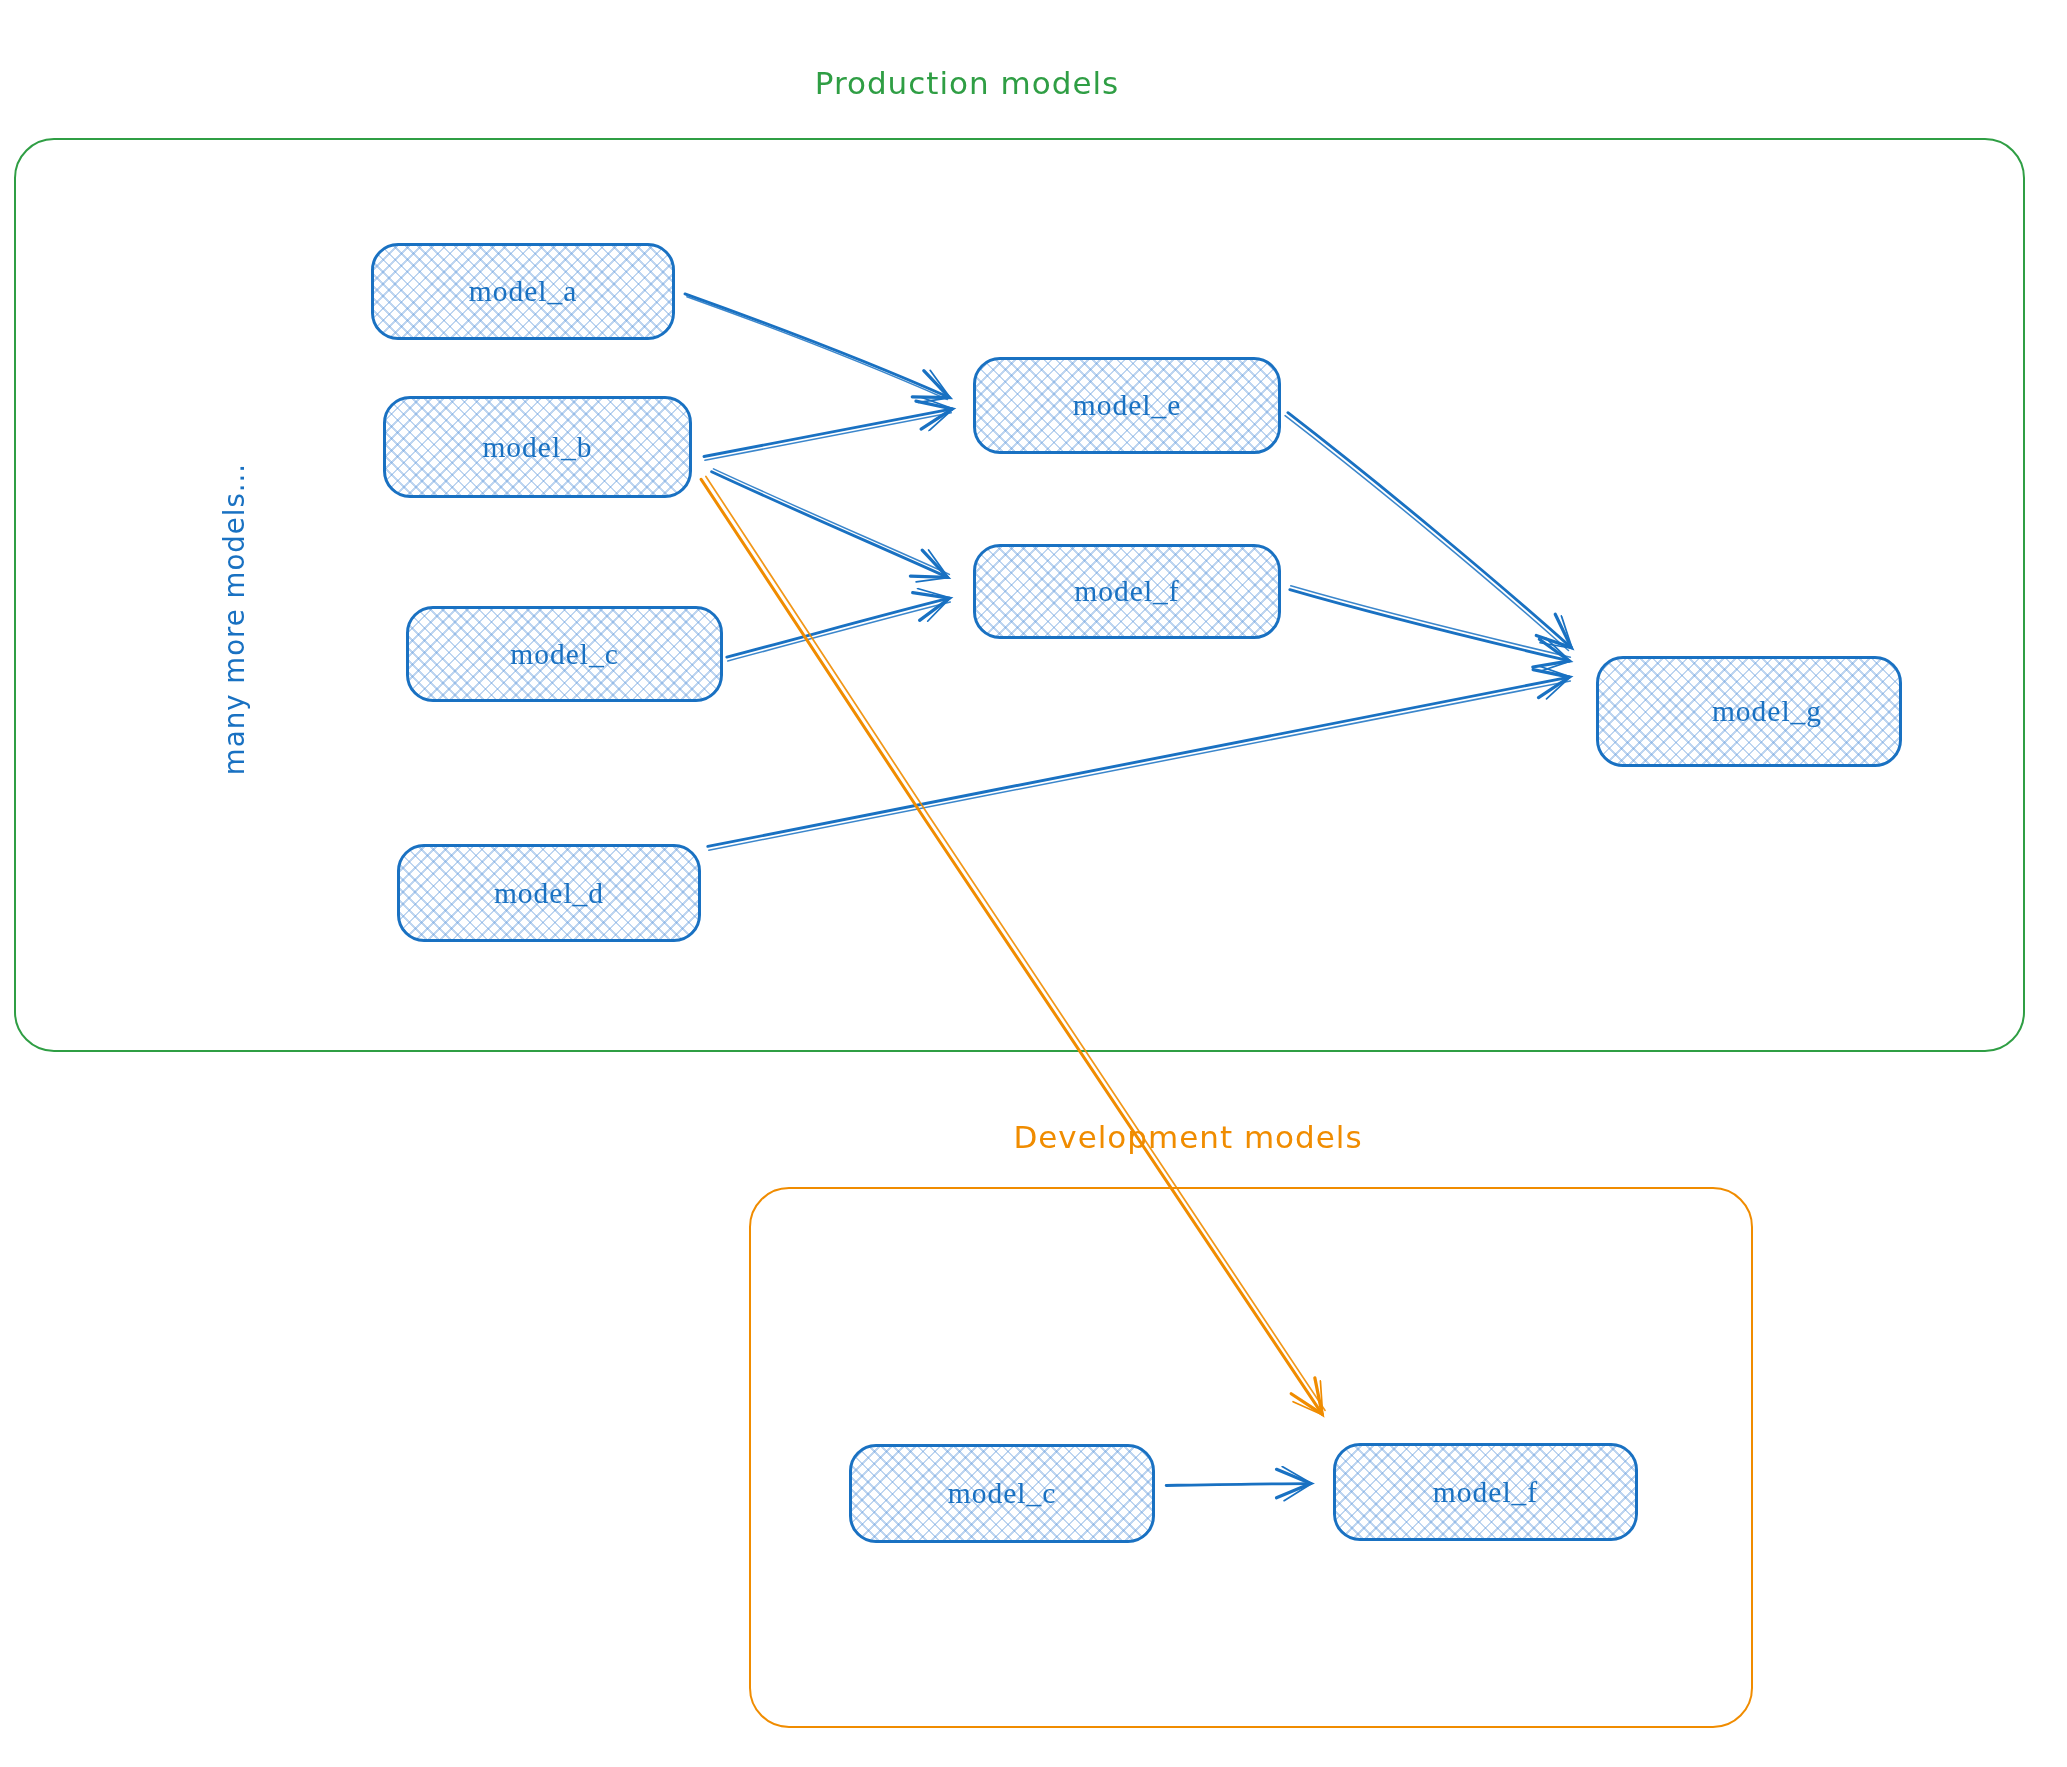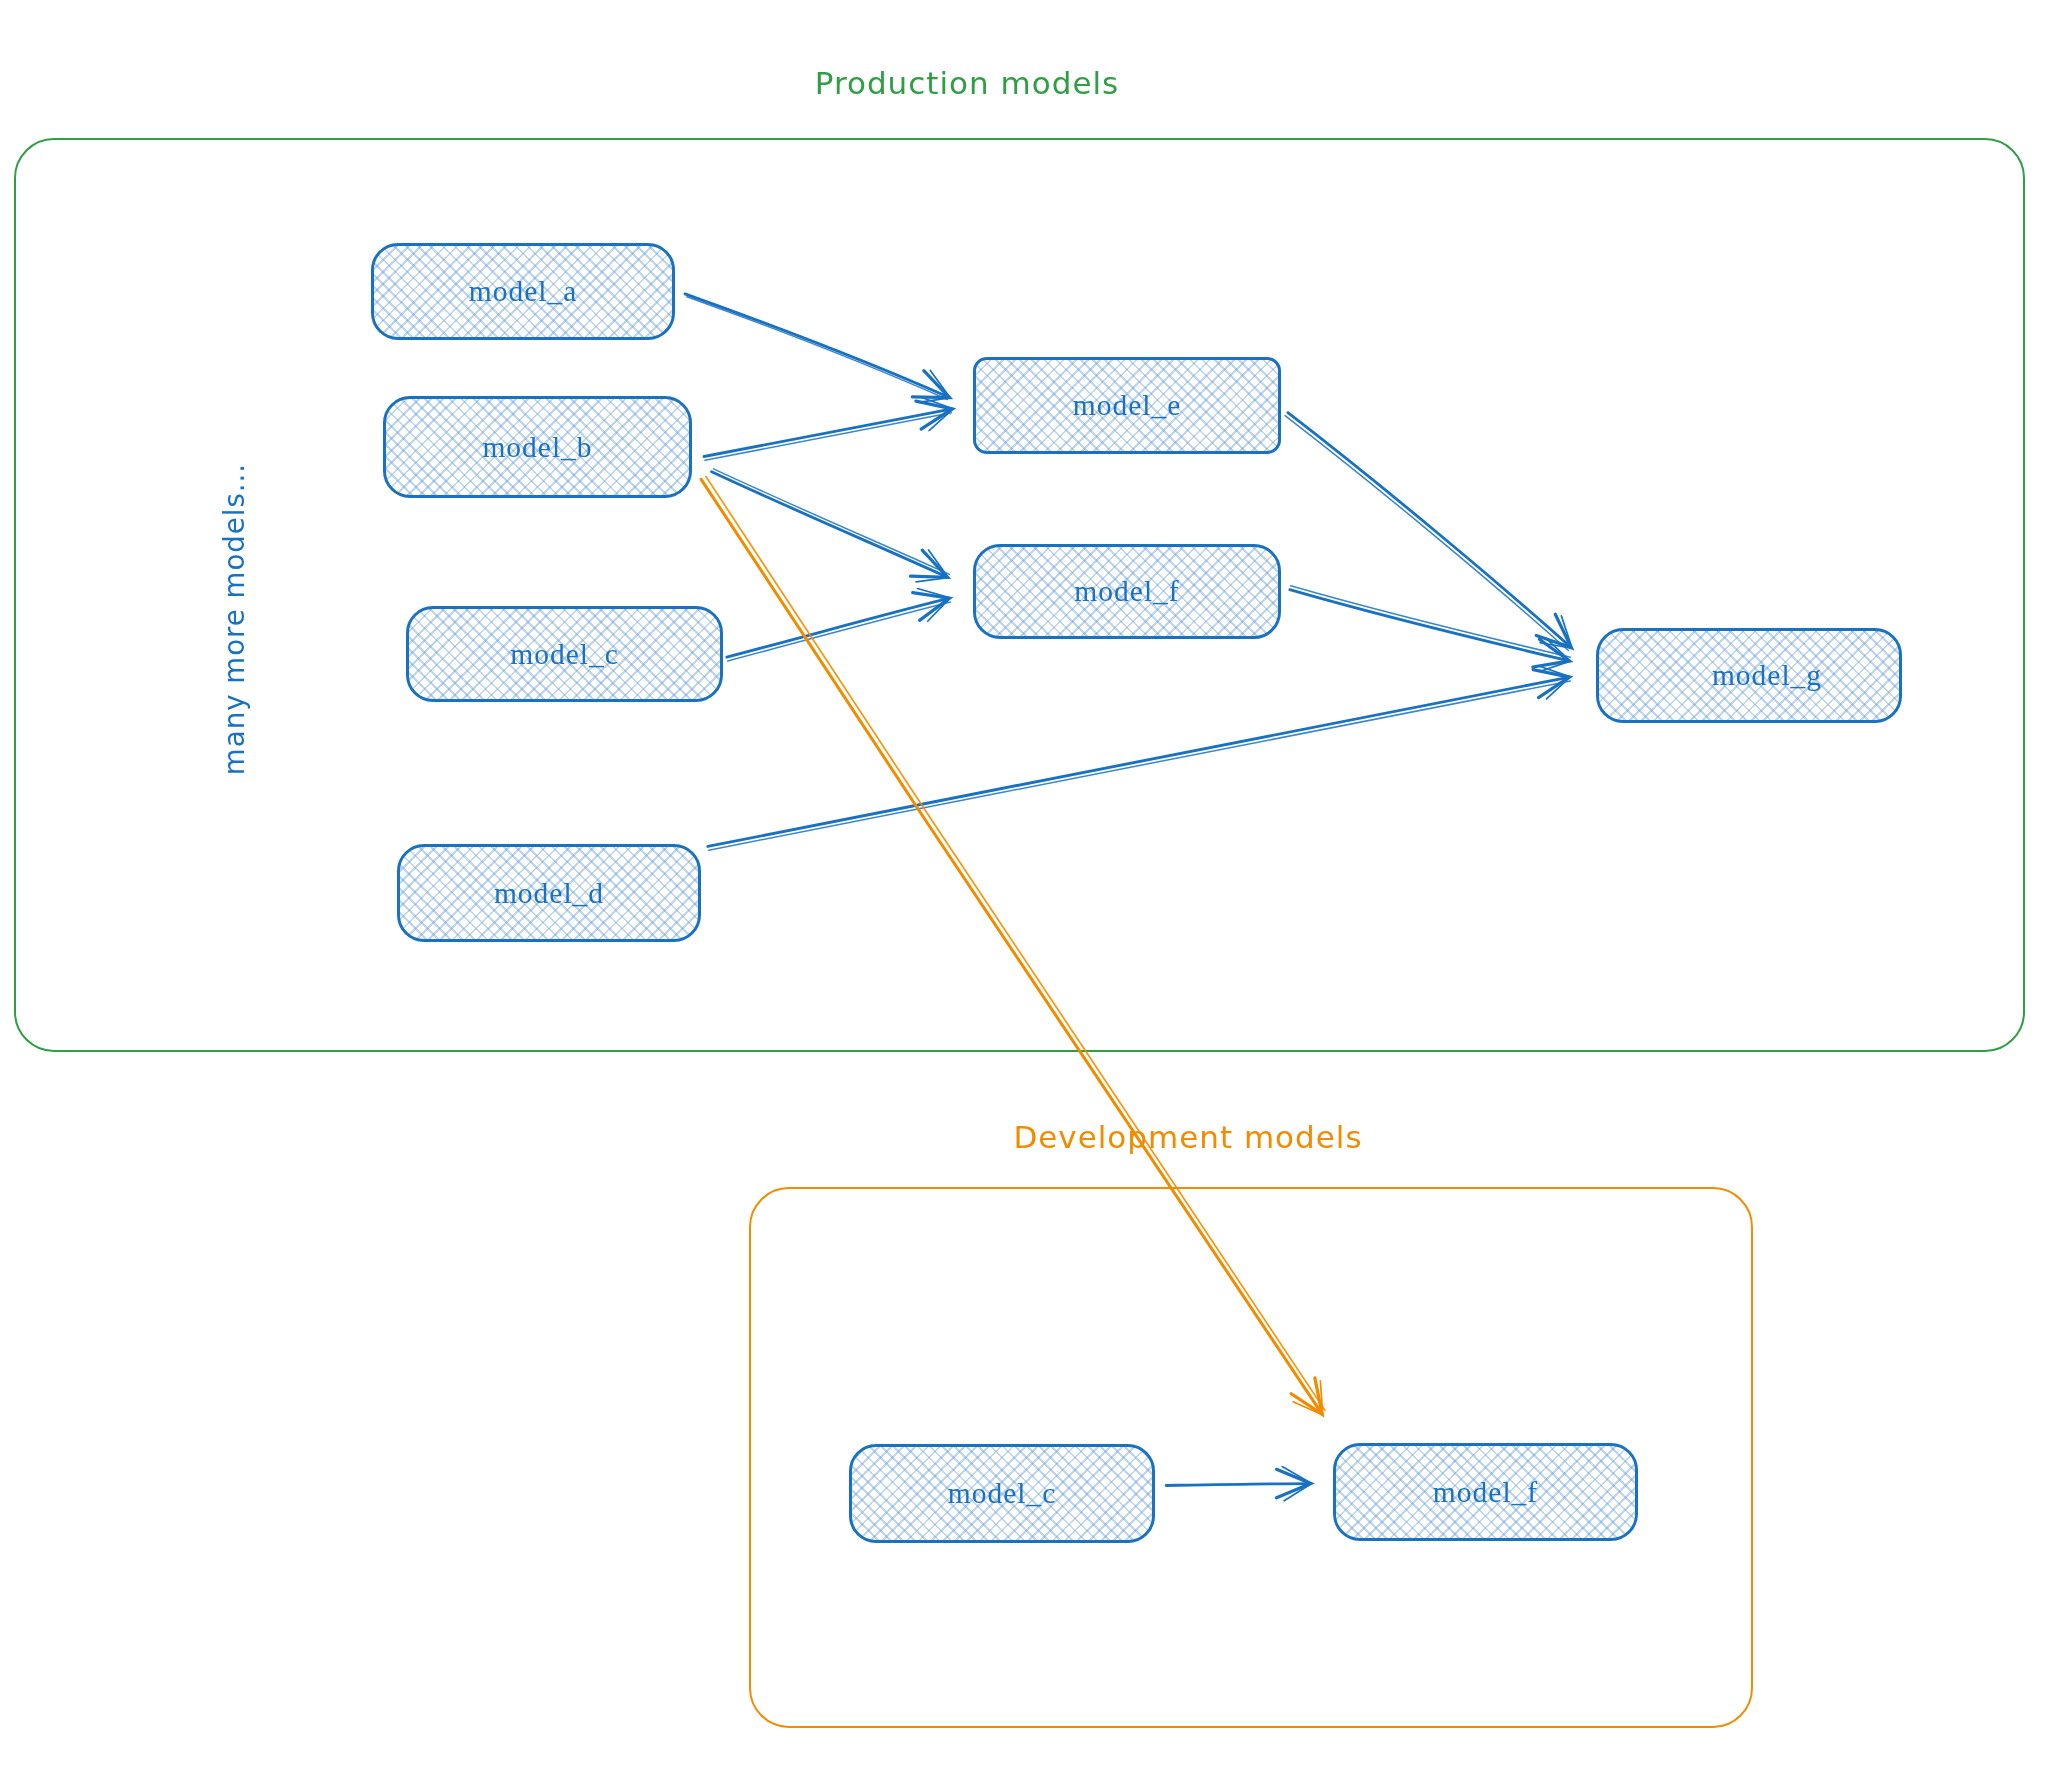--- a/index.html
+++ b/index.html
@@ -110,27 +110,27 @@
   </div>
   <div class="node" style="left:383px;top:396px;width:309px;height:102px;">
     <span class="node-label">model_b</span>
   </div>
   <div class="node" style="left:406px;top:606px;width:317px;height:96px;">
     <span class="node-label">model_c</span>
   </div>
   <div class="node" style="left:397px;top:804px;width:304px;height:98px;margin-top:40px;">
     <span class="node-label">model_d</span>
   </div>
-  <div class="node" style="left:973px;top:357px;width:308px;height:97px;border-radius:14px;">
+  <div class="node" style="left:973px;top:357px;width:308px;height:97px;">
     <span class="node-label">model_e</span>
   </div>
   <div class="node" style="left:973px;top:544px;width:308px;height:95px;">
     <span class="node-label">model_f</span>
   </div>
-  <div class="node" style="left:1596px;top:628px;width:306px;height:95px;padding-left:36px;">
+  <div class="node" style="left:1596px;top:656px;width:306px;height:111px;padding-left:36px;">
     <span class="node-label">model_g</span>
   </div>
 
   <div class="node" style="left:849px;top:1444px;width:306px;height:99px;">
     <span class="node-label">model_c</span>
   </div>
   <div class="node" style="left:1333px;top:1443px;width:305px;height:98px;">
     <span class="node-label">model_f</span>
   </div>
 

